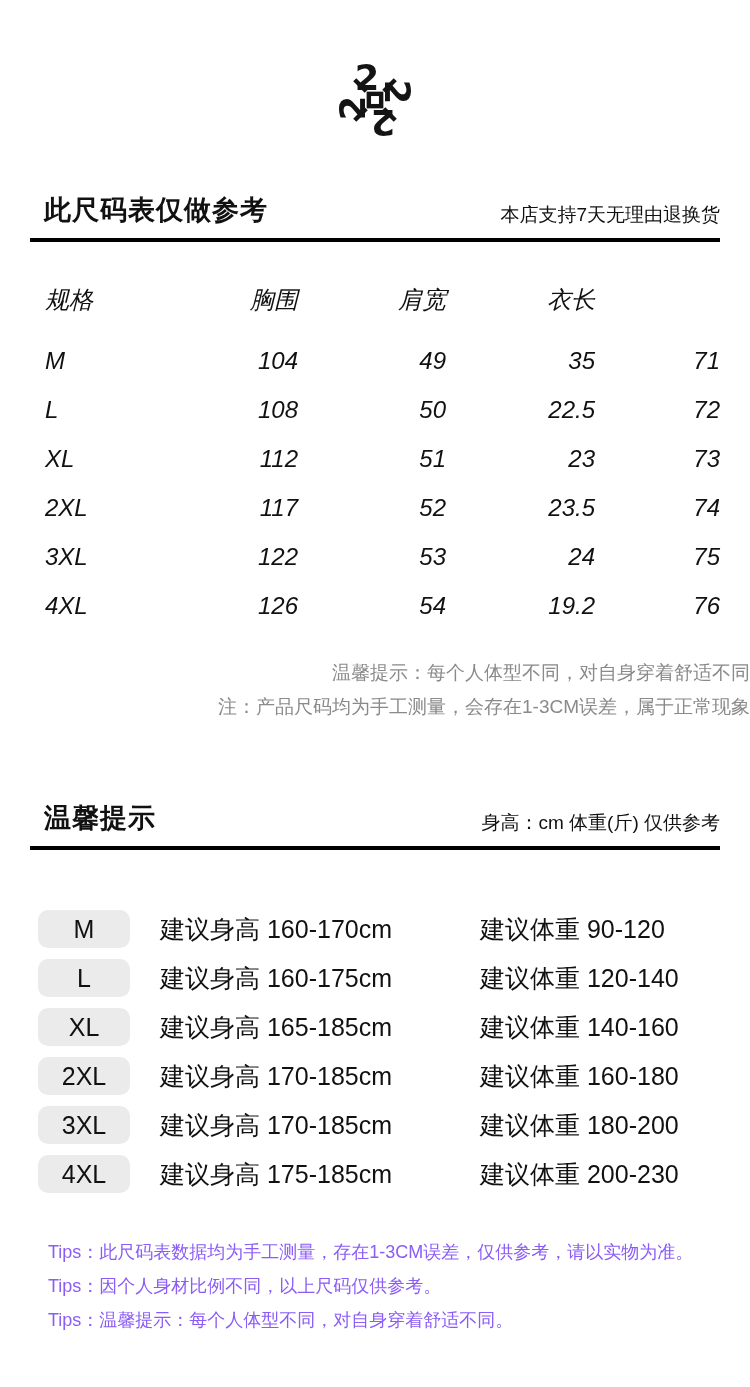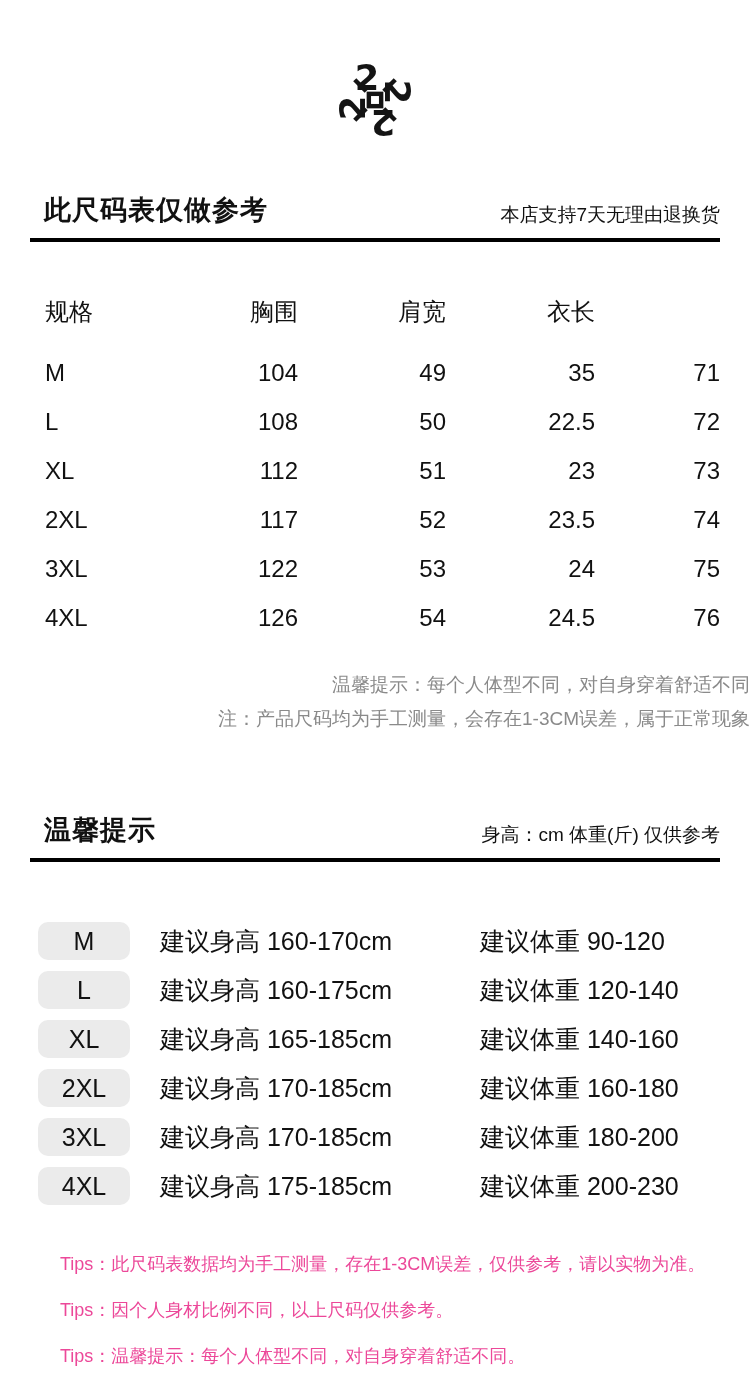--- a/index.html
+++ b/index.html
@@ -11,40 +11,40 @@
   .logo-wrap{width:88px;height:88px;margin:56px auto 0;}
   .logo-wrap svg{width:100%;height:100%;}
 
   .sec-head{display:flex;justify-content:space-between;align-items:flex-end;
     padding:0 30px 0 44px;gap:18px;}
   .sec-head .title{font-size:27px;font-weight:700;letter-spacing:1px;}
   .sec-head .right{font-size:19px;font-weight:400;}
   .rule{height:4px;background:#000;margin:10px 30px 0;}
 
   .sec1-head{margin-top:48px;}
-  .size-table{margin:48px 30px 0;}
+  .size-table{margin:36px 30px 0;font-style:italic;}
   .trow{display:grid;grid-template-columns:115px 153px 148px 149px 125px;
     align-items:center;height:49px;font-size:24px;}
   .trow .cell{text-align:right;}
   .trow .cell.c1{text-align:left;padding-left:15px;}
   .trow.thead{height:44px;margin-bottom:14px;font-weight:500;font-size:24px;}
 
   .notes{margin:26px 0 0 44px;}
   .note{font-size:19px;color:#8a8a8a;line-height:34px;margin:0;font-weight:400;text-align:right;}
 
   .sec2-head{margin-top:76px;}
   .reco-list{margin:60px 30px 0;}
   .reco-row{display:grid;grid-template-columns:130px 320px 1fr;align-items:center;
     height:38px;margin-bottom:11px;}
   .badge{width:92px;height:38px;margin-left:8px;background:#ebebeb;border-radius:10px;
     display:flex;align-items:center;justify-content:center;font-size:25px;font-weight:500;}
   .reco-height,.reco-weight{text-align:left;font-size:25px;font-weight:500;}
 
   .tips{margin:44px 0 0 44px;}
-  .tip{font-size:18px;color:#ec4899;line-height:30px;margin:16px;font-weight:400;}
+  .tip{font-size:18px;color:#8b5cf6;line-height:30px;margin:4px;font-weight:400;}
 </style>
 </head>
 <body>
 
 <div>
 
   <div class="logo-wrap">
     <svg viewBox="0 0 100 100" aria-hidden="true">
       <rect x="43" y="43" width="14" height="14" fill="none" stroke="#141414" stroke-width="5"></rect>
       <g stroke="#141414" stroke-width="5">
@@ -116,21 +116,21 @@
       <div class="cell c1">3XL</div>
       <div class="cell">122</div>
       <div class="cell">53</div>
       <div class="cell">24</div>
       <div class="cell">75</div>
     </div>
     <div class="trow">
       <div class="cell c1">4XL</div>
       <div class="cell">126</div>
       <div class="cell">54</div>
-      <div class="cell">24.5</div>
+      <div class="cell">19.2</div>
       <div class="cell">76</div>
     </div>
   </div>
 
   <div class="notes">
     <p class="note">温馨提示：每个人体型不同，对自身穿着舒适不同</p>
     <p class="note">注：产品尺码均为手工测量，会存在1-3CM误差，属于正常现象</p>
   </div>
 
   <div class="sec-head sec2-head">

